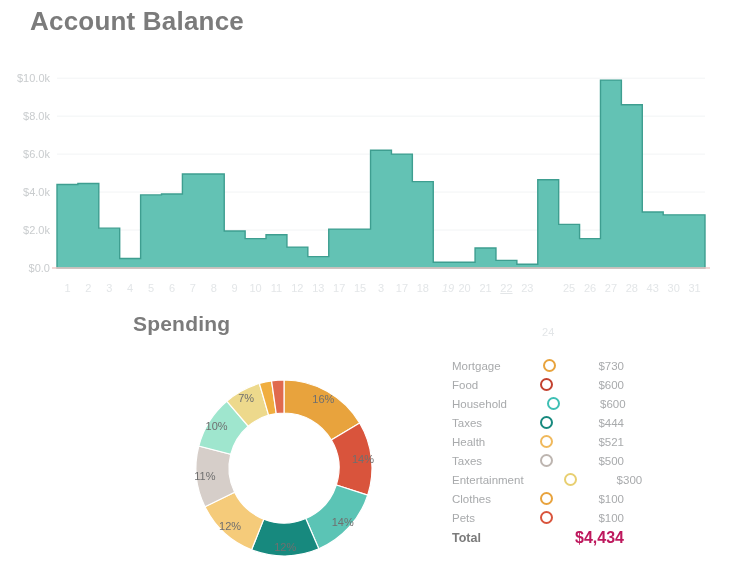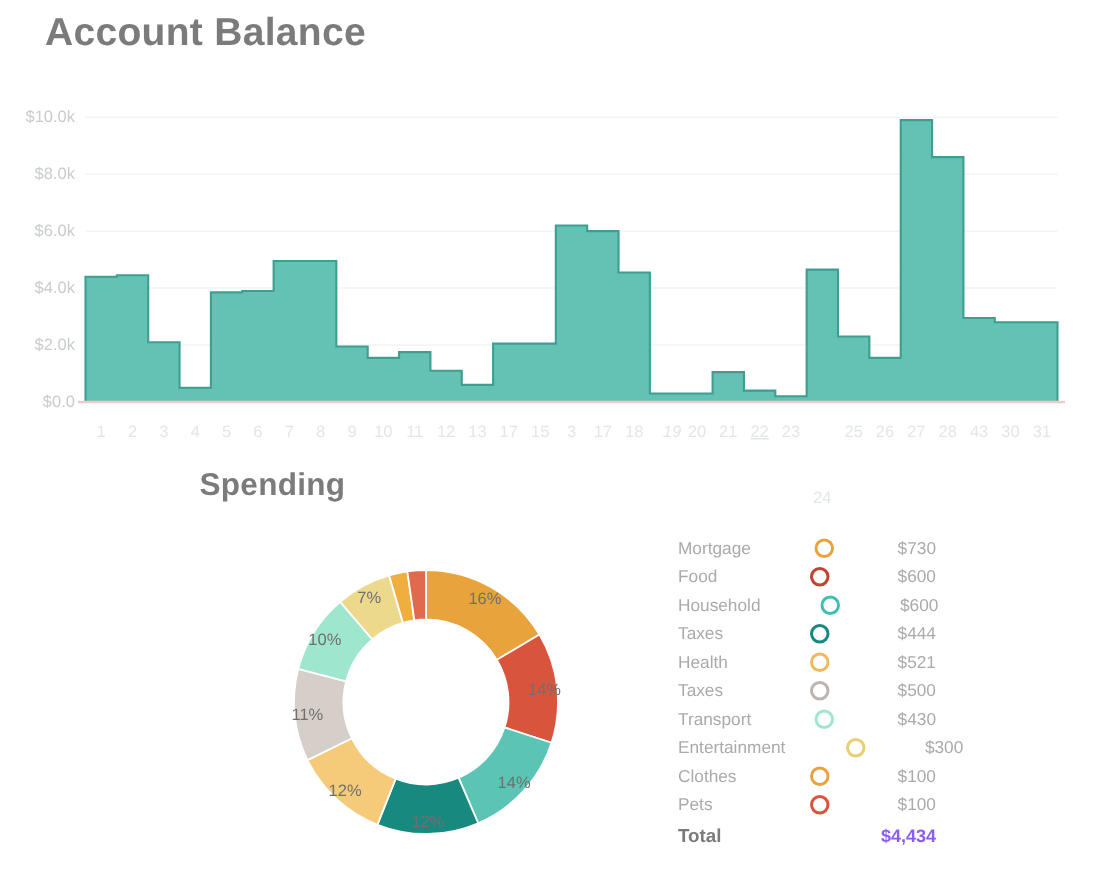--- a/index.html
+++ b/index.html
@@ -45,21 +45,21 @@
     display:flex; align-items:center; height:19px;gap:40px;
   }
   .legend-label{ width:78px; white-space:nowrap; }
   .legend-marker{ width:42px; display:flex; justify-content:center; }
   .legend-marker span{
     display:block; width:13px;height:13px;border-radius:50%;
     border:2px solid #ccc; box-sizing:border-box;
   }
   .legend-value{ flex:1; text-align:right; color:#a8aaac; padding-right:28px;}
   .legend-row.total{ color:#7b7b7b; font-weight:bold; font-size:12.5px; height:22px;}
-  .legend-row.total .legend-value{ color:#8b5cf6; font-weight:bold; font-size:12px;}
+  .legend-row.total .legend-value{ color:#be185d; font-weight:bold; font-size:16px;}
 </style>
 </head>
 <body>
 
 <div class="title" id="balance-title">Account Balance</div>
 
 <div id="balance-chart">
   <svg id="balance-svg" width="736" height="250">
       <line x1="57" x2="705" y1="218" y2="218" stroke="#f3dada" stroke-width="1"></line>
       <line x1="57" x2="705" y1="180.03703703703704" y2="180.03703703703704" stroke="#f2f4f5" stroke-width="1"></line>
@@ -175,27 +175,20 @@
       <div class="legend-value">$521</div>
     </div>
     <div class="legend-row">
       <div class="legend-label">Taxes</div>
       <div class="legend-marker">
         <span style="border-color: rgb(189, 181, 176);"></span>
       </div>
       <div class="legend-value">$500</div>
     </div>
     <div class="legend-row">
-      <div class="legend-label">Transport</div>
-      <div class="legend-marker">
-        <span style="border-color: rgb(159, 230, 206);"></span>
-      </div>
-      <div class="legend-value">$430</div>
-    </div>
-    <div class="legend-row">
       <div class="legend-label">Entertainment</div>
       <div class="legend-marker">
         <span style="border-color: rgb(232, 207, 113);"></span>
       </div>
       <div class="legend-value">$300</div>
     </div>
     <div class="legend-row">
       <div class="legend-label">Clothes</div>
       <div class="legend-marker">
         <span style="border-color: rgb(232, 163, 61);"></span>

